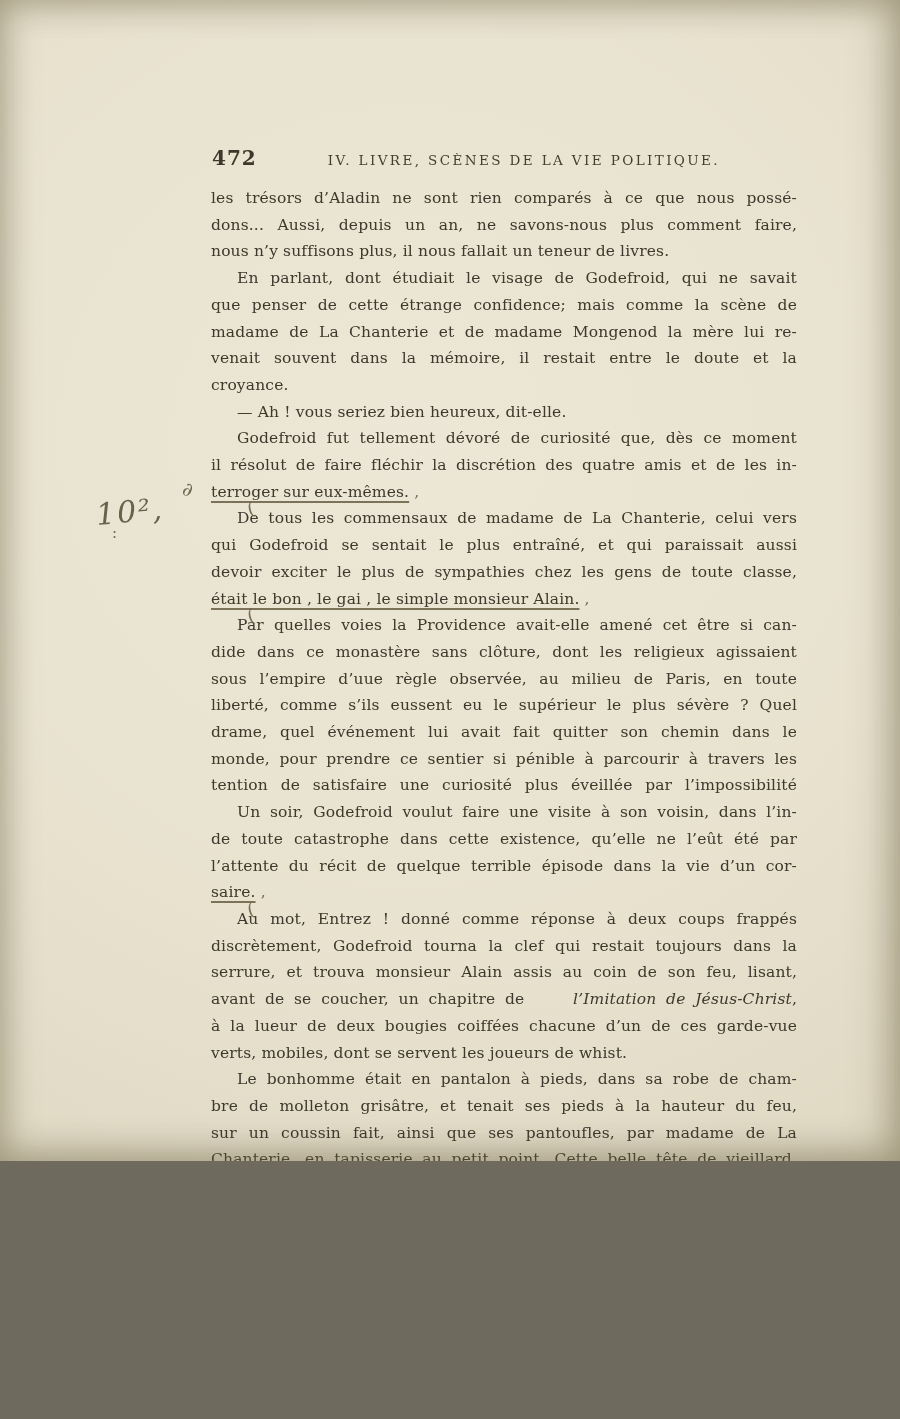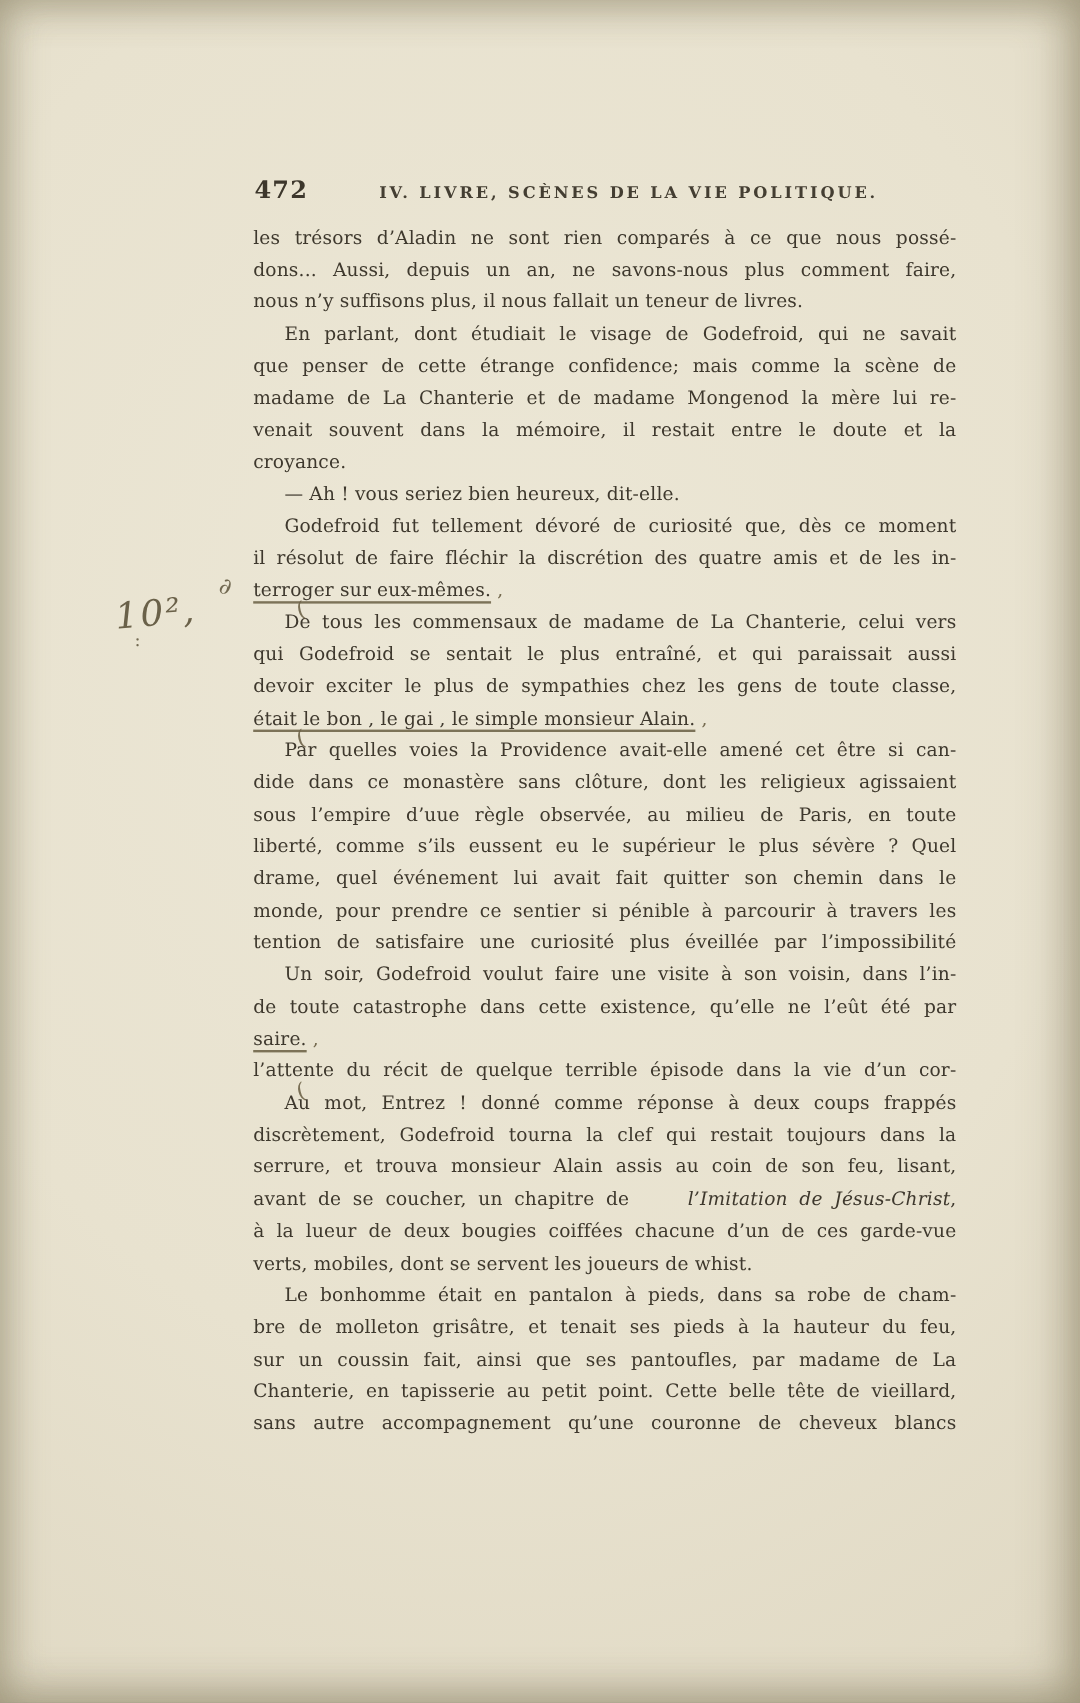--- a/index.html
+++ b/index.html
@@ -1,21 +1,21 @@
 <!DOCTYPE html>
 <html><head>
 <meta charset="utf-8">
 <style>
   html, body { margin: 0; padding: 0; }
   body { background: #6f6a5e; }
 
   .page {
     position: relative;
     width: 900px;
-    height: 1419px;
+    height: 1161px;
     margin: 0 auto;
     background: radial-gradient(ellipse 120% 90% at 45% 38%,
       #ece7d6 0%, #e8e2cf 48%, #e1dac5 76%, #d5ceb6 100%);
     font-family: "DejaVu Serif", "Liberation Serif", serif;
     color: #3e382d;
     overflow: hidden;
   }
   .page::after {
     content: "";
     position: absolute;
@@ -39,21 +39,21 @@
   .pagenum {
     font-size: 20px;
     font-weight: bold;
     letter-spacing: 1px;
     color: #3d372c;
   }
   .runtitle {
     flex: 1;
     text-align: center;
     font-size: 13.5px;
-    font-weight: bold;
+    font-weight: normal;
     letter-spacing: 2.4px;
     color: #443e32;
     padding-right: 6px;
     white-space: nowrap;
   }
 
   .text-block {
     position: absolute;
     top: 185px;
     left: 211px;
@@ -162,22 +162,22 @@
         <div class="line"><span>dide dans ce monastère sans clôture, dont les religieux agissaient</span></div>
         <div class="line"><span>sous l’empire d’uue règle observée, au milieu de Paris, en toute</span></div>
         <div class="line"><span>liberté, comme s’ils eussent eu le supérieur le plus sévère ? Quel</span></div>
         <div class="line"><span>drame, quel événement lui avait fait quitter son chemin dans le</span></div>
         <div class="line"><span>monde, pour prendre ce sentier si pénible à parcourir à travers les</span></div>
       </div>
       <div class="para">
         <div class="line"><span>tention de satisfaire une curiosité plus éveillée par l’impossibilité</span></div>
         <div class="line indent"><span>Un soir, Godefroid voulut faire une visite à son voisin, dans l’in-</span></div>
         <div class="line"><span>de toute catastrophe dans cette existence, qu’elle ne l’eût été par</span></div>
+        <div class="line"><span>l’attente du récit de quelque terrible épisode dans la vie d’un cor-</span></div>
         <div class="line endline"><span class="s-u">saire.</span><span class="s-p"> ,</span></div>
-        <div class="line"><span>l’attente du récit de quelque terrible épisode dans la vie d’un cor-</span></div>
       </div>
       <div class="para">
         <div class="line indent"><span class="pmark">(</span><span>Au mot, Entrez ! donné comme réponse à deux coups frappés</span></div>
         <div class="line"><span>discrètement, Godefroid tourna la clef qui restait toujours dans la</span></div>
         <div class="line"><span>serrure, et trouva monsieur Alain assis au coin de son feu, lisant,</span></div>
         <div class="line"><span>avant de se coucher, un chapitre de </span><span class="s-i">l’Imitation de Jésus-Christ</span><span>,</span></div>
         <div class="line"><span>à la lueur de deux bougies coiffées chacune d’un de ces garde-vue</span></div>
         <div class="line endline"><span>verts, mobiles, dont se servent les joueurs de whist.</span></div>
       </div>
       <div class="para">

